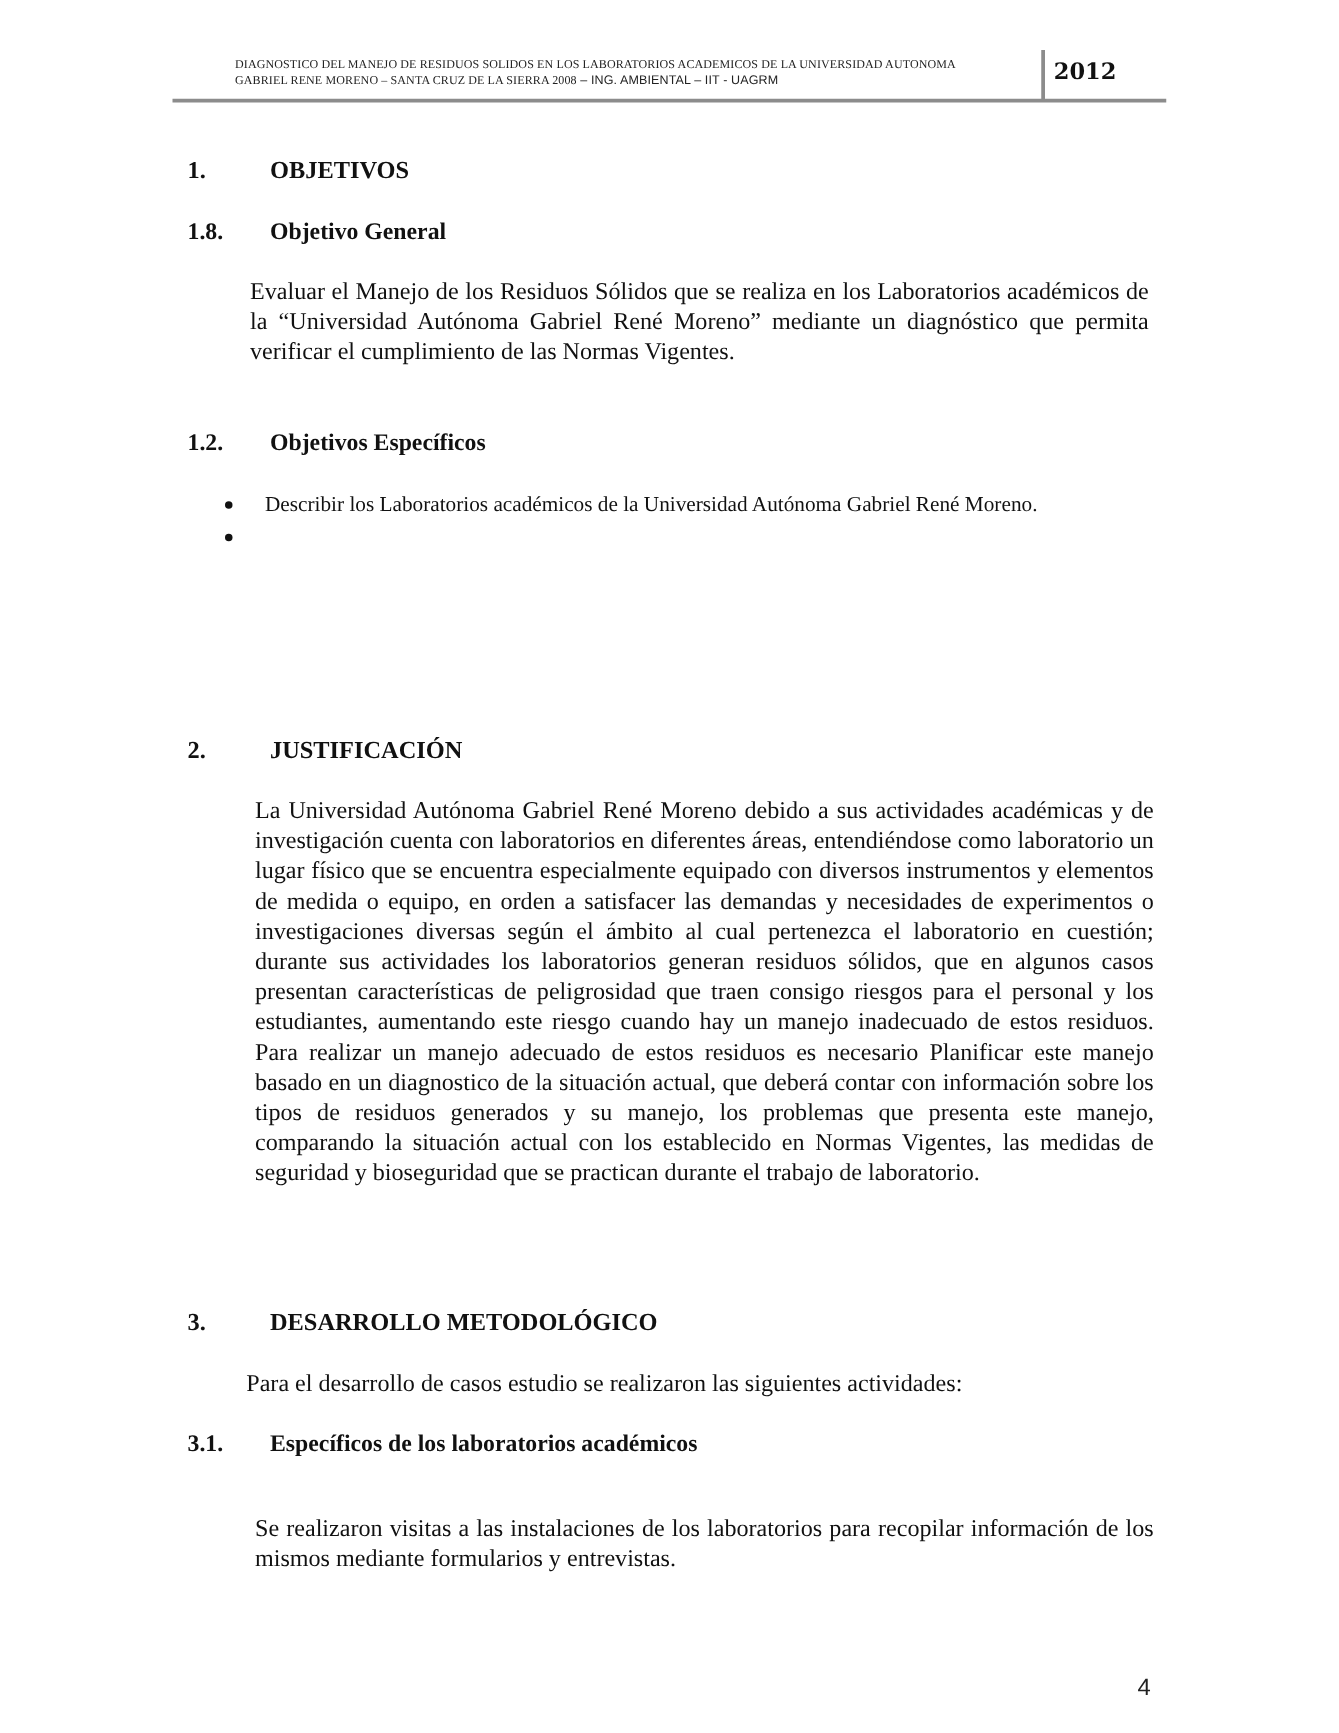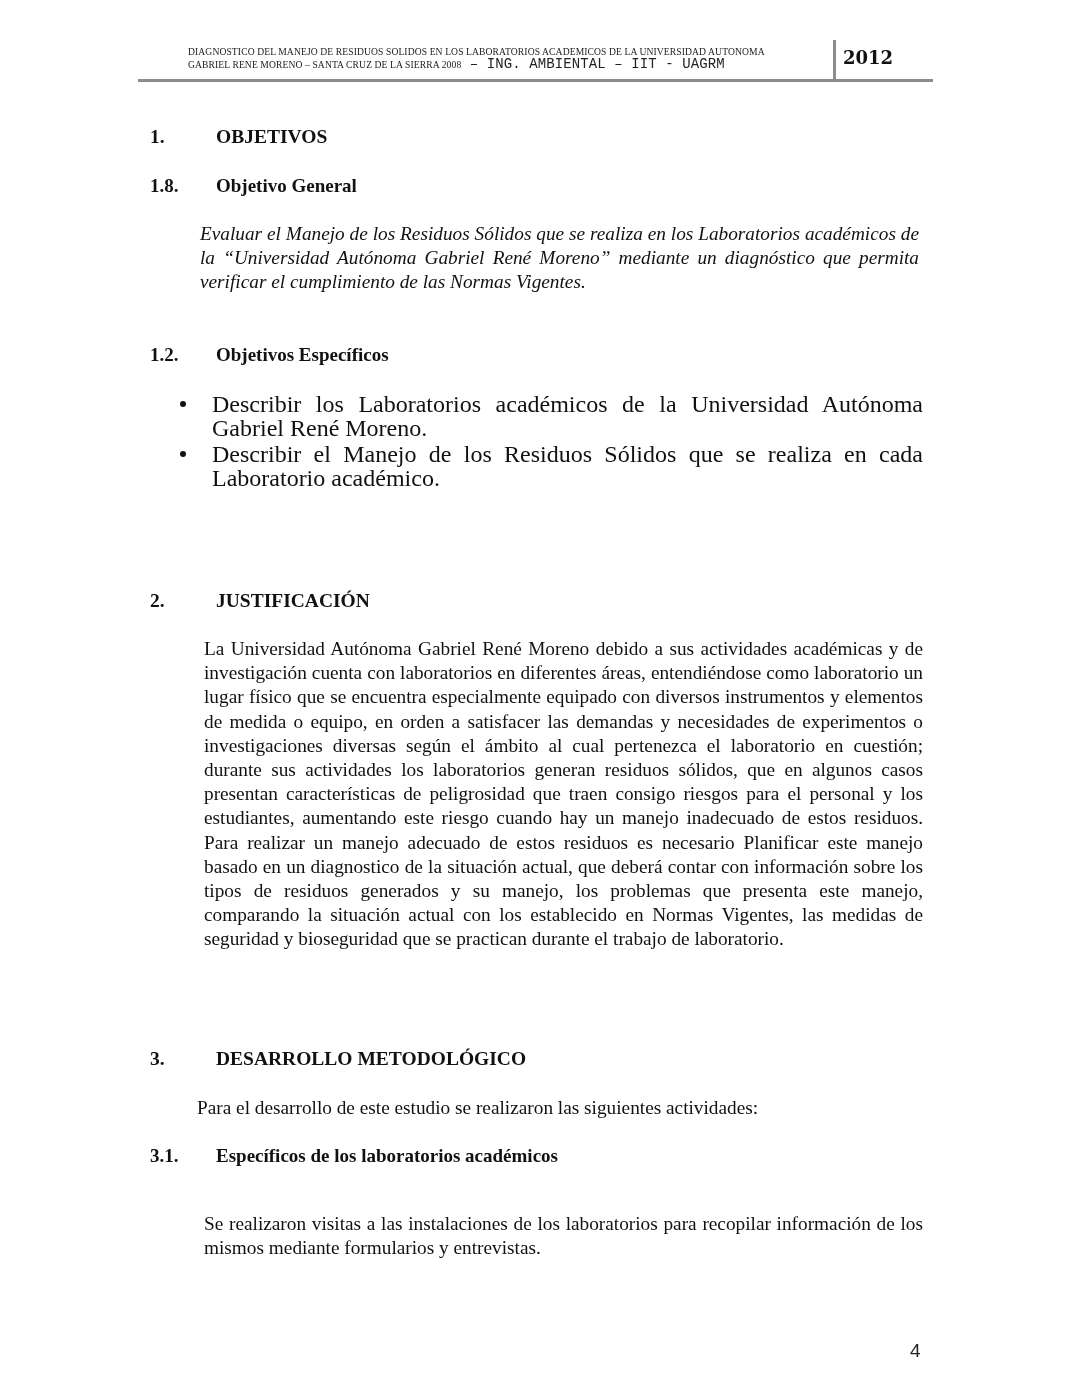--- a/index.html
+++ b/index.html
@@ -4,36 +4,36 @@
 <style>
   html, body { margin: 0; padding: 0; background: #ffffff; }
   body { width: 1071px; height: 1386px; position: relative; overflow: hidden;
          font-family: "Liberation Serif", "DejaVu Serif", serif; color: #111; }
 
   
   .hdr { position: absolute; left: 138px; top: 40px; width: 795px; height: 42px; }
   .hdr-text { position: absolute; left: 50px; top: 5px; width: 640px;
               font-size: 9.6px; line-height: 13px; letter-spacing: 0.1px; color: #222;
               white-space: nowrap; }
-  .hdr-text .l2b { font-family: Liberation Mono, monospace; font-size: 14px; }
+  .hdr-text .l2b { font-family: Liberation Sans, sans-serif; font-size: 10px; }
   .hdr-vline { position: absolute; left: 695px; top: 0; width: 3px; height: 40px; background: #8c8c8c; }
   .hdr-year { position: absolute; left: 705px; top: 7px; font-family: "DejaVu Serif", serif;
               font-weight: bold; font-size: 18px; color: #111; }
   .hdr-hline { position: absolute; left: 0; top: 39px; width: 795px; height: 3px; background: #8c8c8c; }
 
   
   .content { position: absolute; left: 0; top: 0; width: 1071px; }
   .h { position: absolute; font-weight: bold; font-size: 19.5px; white-space: nowrap; }
   .h .num { position: absolute; left: 0; }
   .h .title { position: absolute; left: 51px; margin-left: 15px; }
   .p { position: absolute; left: 204px; width: 719px; font-size: 19.3px; line-height: 24.2px;
        text-align: justify; }
   .p-left { left: 200px; }
   ul.bullets { position: absolute; left: 176px; top: 392px; width: 747px; margin: 0; padding: 0; list-style: none; }
-  ul.bullets li { position: relative; padding-left: 36px; font-size: 24px; line-height: 24.2px;
+  ul.bullets li { position: relative; padding-left: 36px; font-size: 17px; line-height: 24.2px;
                   text-align: justify; margin: 0 0 1.5px 0; }
   ul.bullets li .dot { position: absolute; left: 4px; top: 9px; width: 6px; height: 6px;
                        border-radius: 50%; background: #111; }
   .pageno { position: absolute; left: 910px; top: 1340px; font-family: "Liberation Sans", sans-serif;
             font-size: 19px; color: #222; }
 </style>
 </head>
 <body>
 
 <div class="hdr">
@@ -51,45 +51,45 @@
   <div class="h" style="left:150px; top:126px;">
     <span class="num">1.</span>
     <span class="title">OBJETIVOS</span>
   </div>
 
   <div class="h" style="left:150px; top:175px; font-size:19px;">
     <span class="num">1.8.</span>
     <span class="title">Objetivo General</span>
   </div>
 
-  <div class="p p-left" style="top:222px;font-style:italic;">Evaluar el Manejo de los Residuos Sólidos que se realiza en los Laboratorios académicos de la “Universidad Autónoma Gabriel René Moreno” mediante un diagnóstico que  permita verificar  el cumplimiento de las Normas Vigentes.</div>
+  <div class="p p-left" style="top:222px;">Evaluar el Manejo de los Residuos Sólidos que se realiza en los Laboratorios académicos de la “Universidad Autónoma Gabriel René Moreno” mediante un diagnóstico que  permita verificar  el cumplimiento de las Normas Vigentes.</div>
 
   <div class="h" style="left:150px; top:344px; font-size:19px;">
     <span class="num">1.2.</span>
     <span class="title">Objetivos Específicos</span>
   </div>
 
   <ul class="bullets">
     <li><span class="dot"></span><span>Describir los Laboratorios académicos de la Universidad Autónoma Gabriel René Moreno.</span></li>
-    <li><span class="dot"></span><span>Describir el Manejo de los Residuos Sólidos que se realiza en cada Laboratorio académico.</span></li>
+    <li><span class="dot"></span></li>
   </ul>
 
   <div class="h" style="left:150px; top:590px;">
     <span class="num">2.</span>
     <span class="title">JUSTIFICACIÓN</span>
   </div>
 
   <div class="p" style="top:637px;">La Universidad Autónoma Gabriel René Moreno debido a sus actividades académicas y de investigación cuenta con laboratorios en diferentes áreas, entendiéndose como laboratorio  un lugar físico que se encuentra especialmente equipado con diversos instrumentos y elementos de medida o equipo, en orden a satisfacer las demandas y necesidades de experimentos o investigaciones diversas según el ámbito al  cual pertenezca el laboratorio en cuestión; durante sus actividades los laboratorios generan residuos sólidos, que en algunos casos presentan características de peligrosidad que traen consigo riesgos para el personal y los estudiantes, aumentando este riesgo cuando hay un manejo inadecuado de estos residuos.  Para realizar un manejo adecuado de estos residuos es necesario Planificar este manejo basado en un diagnostico de la situación actual, que deberá contar con información sobre los tipos de residuos generados y su manejo, los problemas que presenta este manejo, comparando la situación actual con los establecido en Normas Vigentes, las medidas de seguridad y bioseguridad que se practican durante el trabajo de laboratorio.</div>
 
   <div class="h" style="left:150px; top:1048px;">
     <span class="num">3.</span>
     <span class="title">DESARROLLO METODOLÓGICO</span>
   </div>
 
-  <div class="p" style="top:1096px; left:197px; text-align:left;">Para el desarrollo de este estudio se realizaron las siguientes actividades:</div>
+  <div class="p" style="top:1096px; left:197px; text-align:left;">Para el desarrollo de casos estudio se realizaron las siguientes actividades:</div>
 
   <div class="h" style="left:150px; top:1145px; font-size:19px;">
     <span class="num">3.1.</span>
     <span class="title">Específicos de los laboratorios académicos</span>
   </div>
 
   <div class="p" style="top:1212px;">Se realizaron visitas a las instalaciones de los laboratorios para recopilar información de los mismos mediante formularios y entrevistas.</div>
 </div>
 
 <div class="pageno">4</div>

